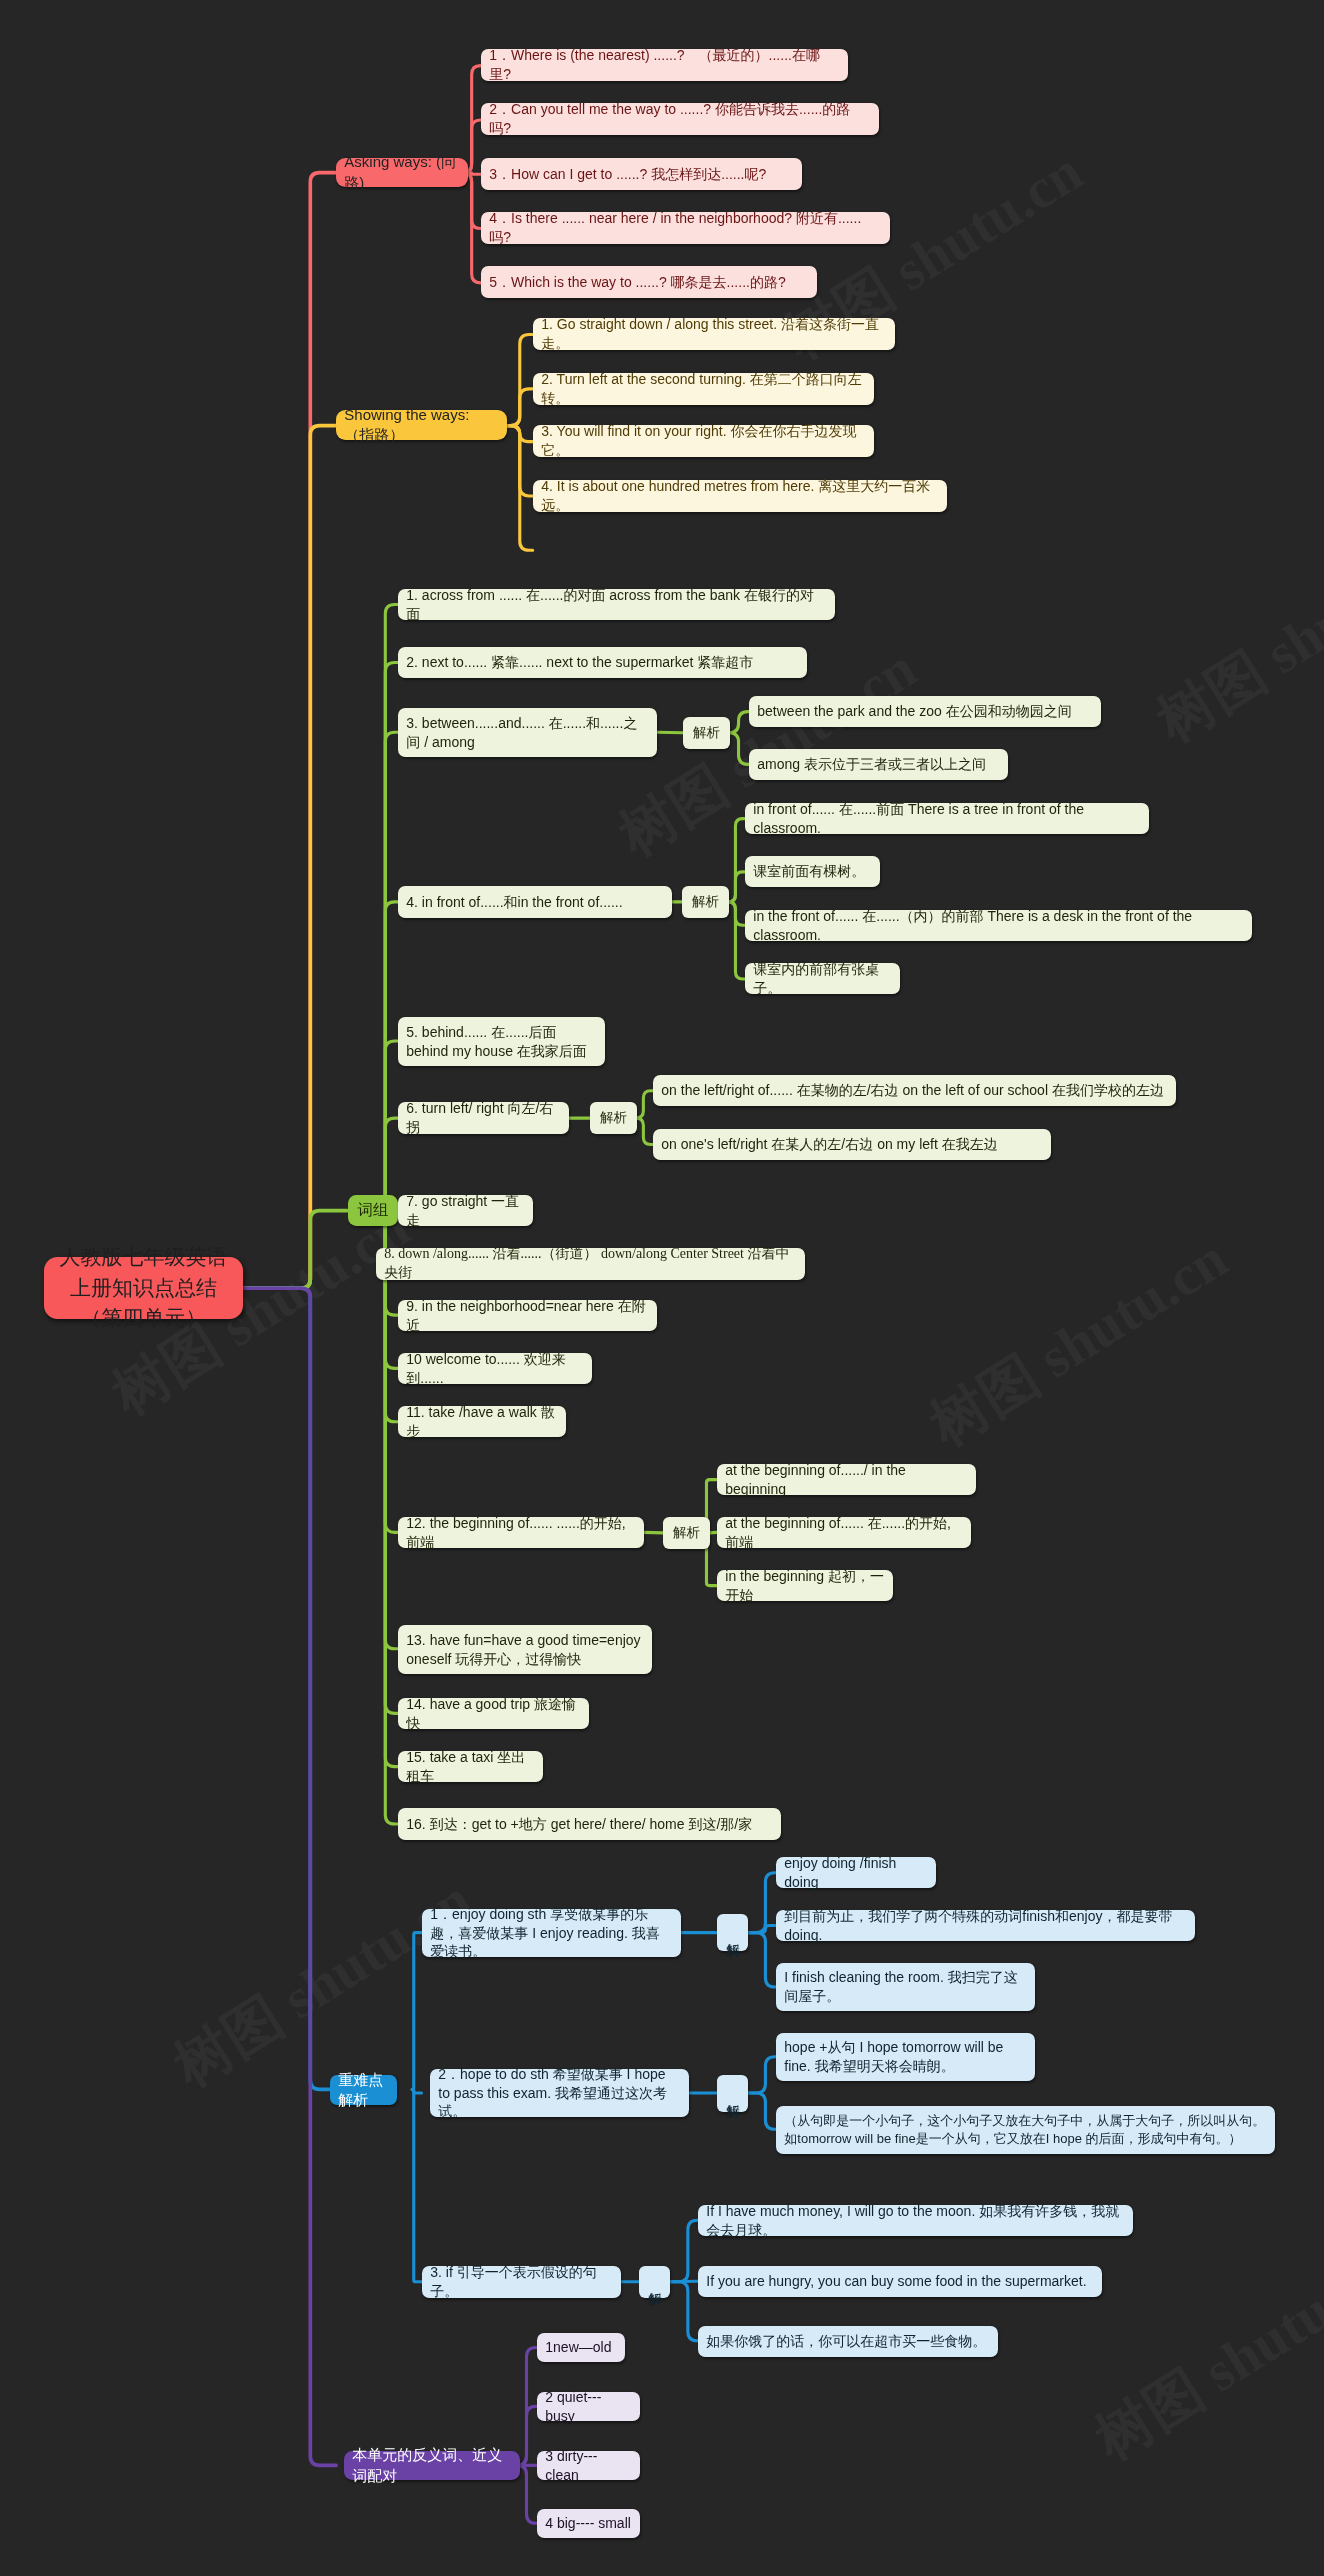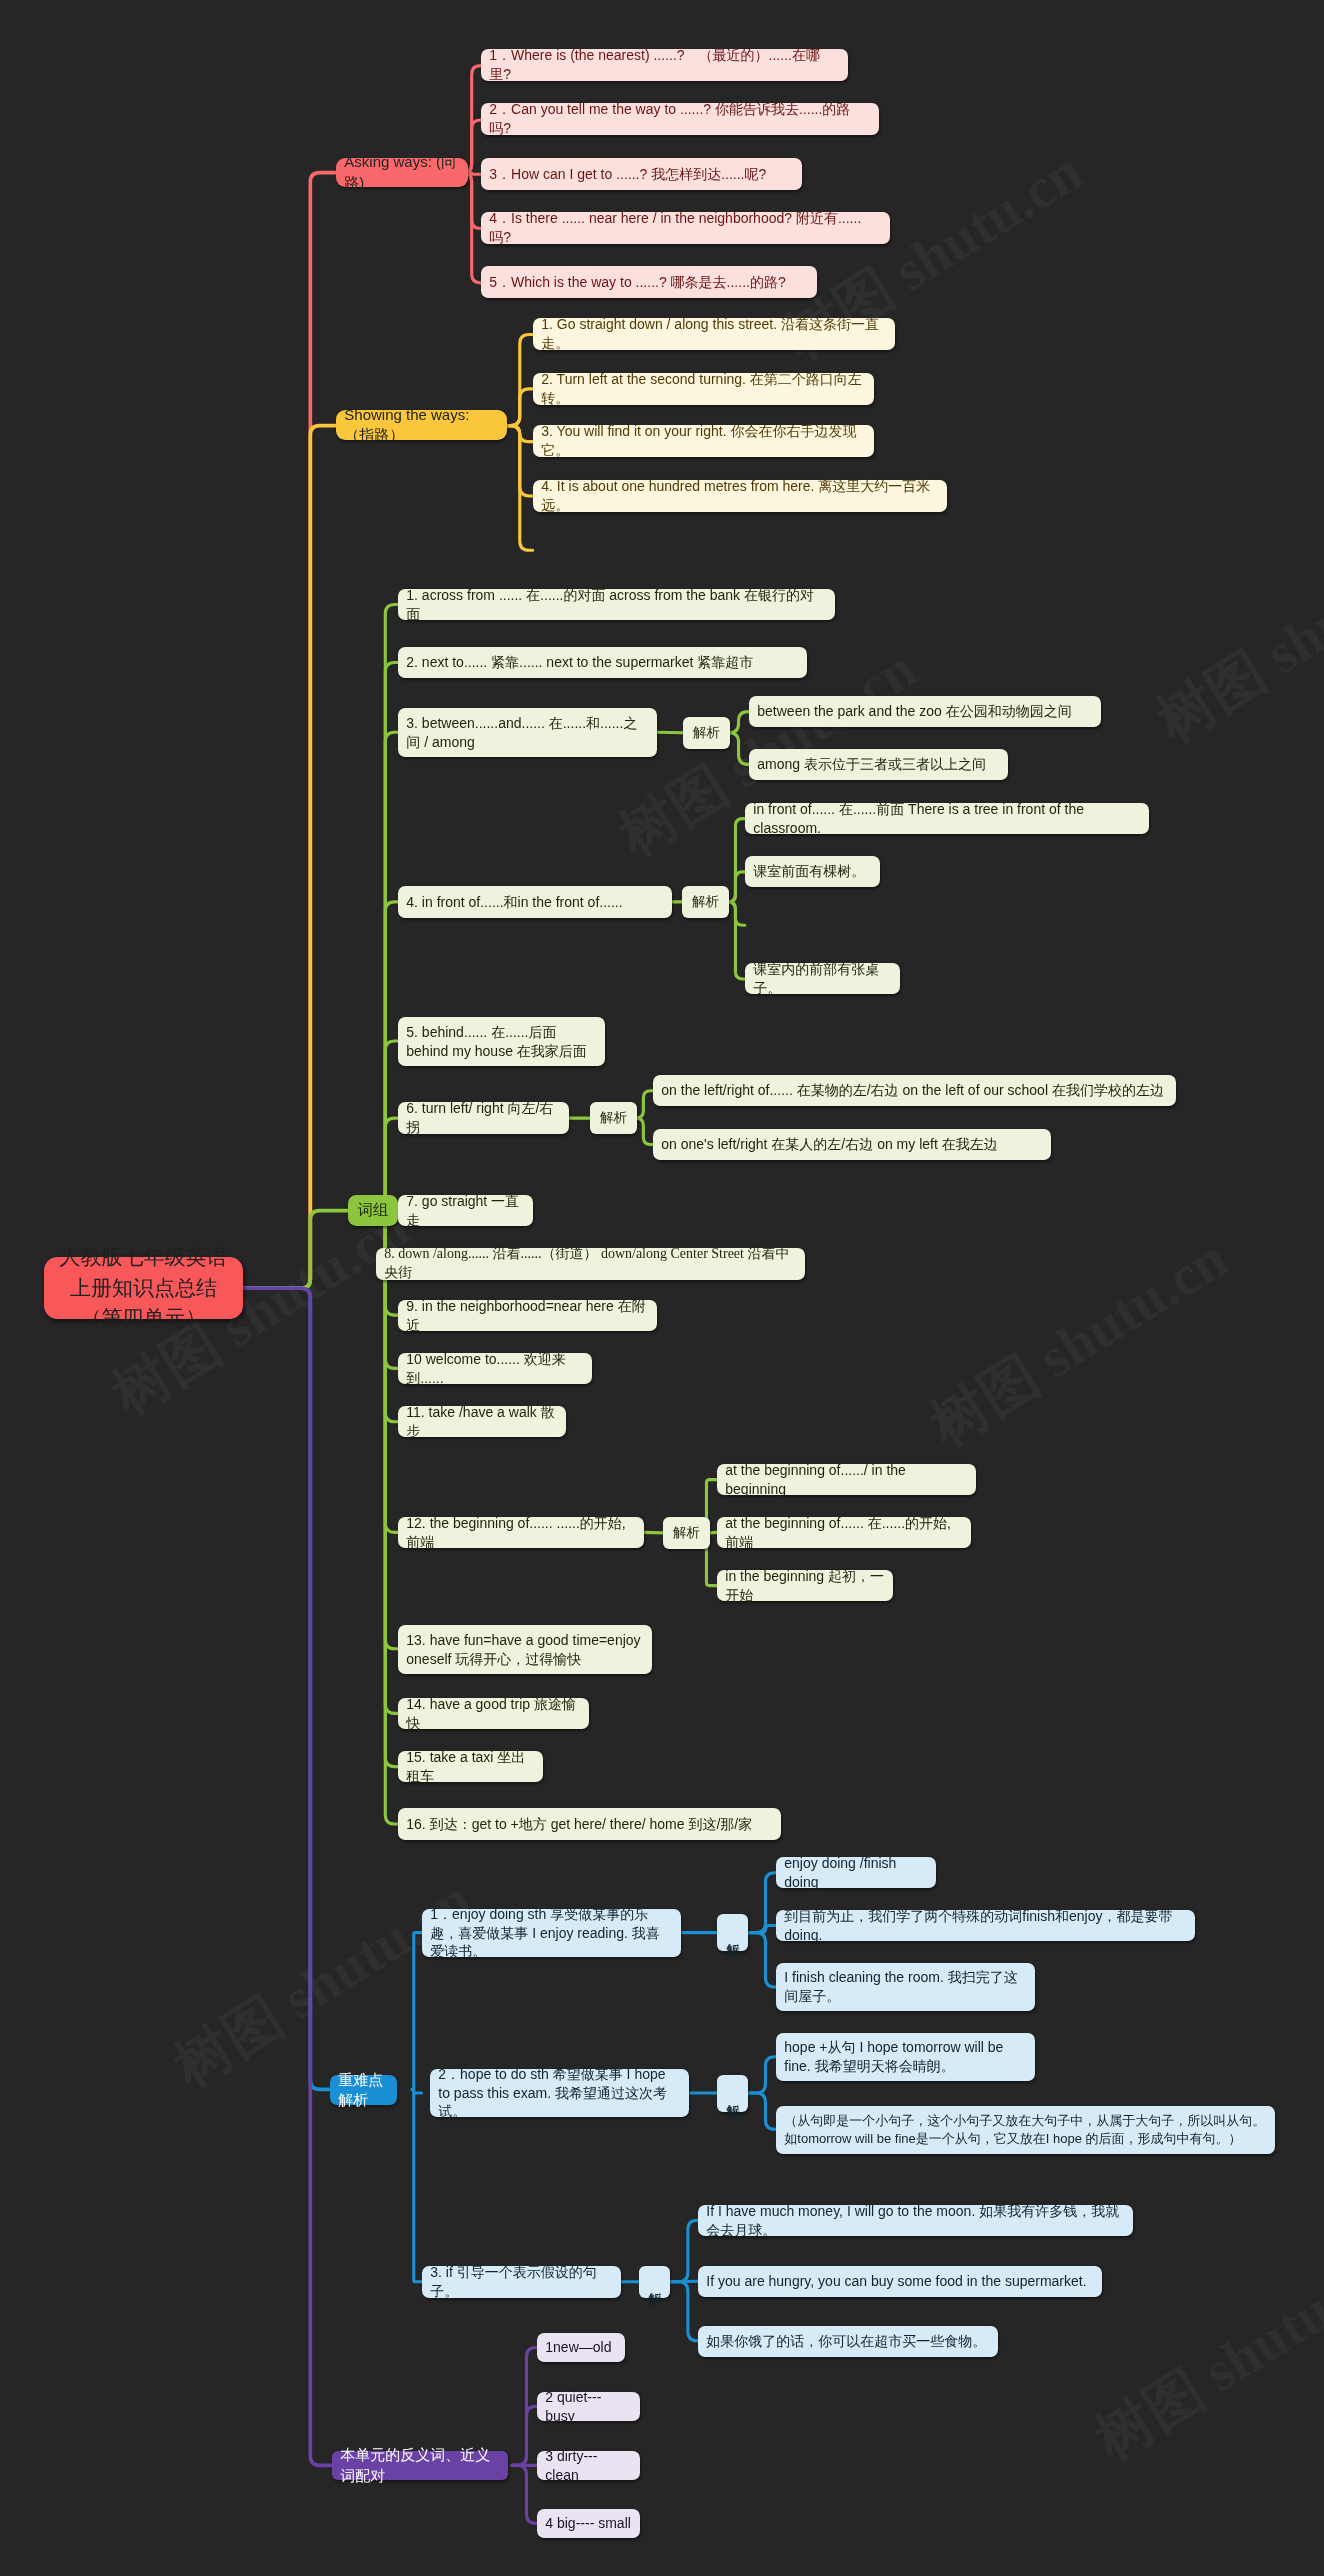--- a/index.html
+++ b/index.html
@@ -148,20 +148,21 @@
 
   <div class="node c-green" style="left:398px;top:708px;width:259px;height:49px;">3. between......and...... 在......和......之间 / among</div>
   <div class="node c-green mini" id="an3" style="left:683px;top:717px;width:47px;height:32px;">解析</div>
   <div class="node c-green" style="left:749px;top:696px;width:352px;height:31px;">between the park and the zoo 在公园和动物园之间</div>
   <div class="node c-green" style="left:749px;top:749px;width:259px;height:31px;">among 表示位于三者或三者以上之间</div>
 
   <div class="node c-green" style="left:398px;top:886px;width:274px;height:32px;">4. in front of......和in the front of......</div>
   <div class="node c-green mini" id="an4" style="left:682px;top:886px;width:47px;height:32px;">解析</div>
   <div class="node c-green" style="left:745px;top:803px;width:404px;height:31px;">in front of...... 在......前面 There is a tree in front of the classroom.</div>
   <div class="node c-green" style="left:745px;top:856px;width:135px;height:31px;">课室前面有棵树。</div>
+  <div class="node c-green" style="left:745px;top:910px;width:507px;height:31px;">in the front of...... 在......（内）的前部 There is a desk in the front of the classroom.</div>
   <div class="node c-green" style="left:745px;top:963px;width:155px;height:31px;">课室内的前部有张桌子。</div>
 
   <div class="node c-green" style="left:398px;top:1017px;width:207px;height:49px;">5. behind...... 在......后面 behind my house 在我家后面</div>
 
   <div class="node c-green" style="left:398px;top:1102px;width:171px;height:32px;">6. turn left/ right 向左/右拐</div>
   <div class="node c-green mini" id="an6" style="left:590px;top:1102px;width:47px;height:32px;">解析</div>
   <div class="node c-green" style="left:653px;top:1075px;width:523px;height:31px;">on the left/right of...... 在某物的左/右边 on the left of our school 在我们学校的左边</div>
   <div class="node c-green" style="left:653px;top:1129px;width:398px;height:31px;">on one's left/right 在某人的左/右边 on my left 在我左边</div>
 
   <div class="node c-green" style="left:398px;top:1195px;width:135px;height:31px;">7. go straight 一直走</div>
@@ -200,21 +201,21 @@
   <div class="node c-blue mini" id="ak2" style="left:717px;top:2075px;width:31px;height:37px;writing-mode:vertical-rl;">解析</div>
   <div class="node c-blue" style="left:776px;top:2033px;width:259px;height:48px;">hope +从句 I hope tomorrow will be fine. 我希望明天将会晴朗。</div>
   <div class="node c-blue" style="left:776px;top:2106px;width:499px;height:48px;font-size:13px;">（从句即是一个小句子，这个小句子又放在大句子中，从属于大句子，所以叫从句。如tomorrow will be fine是一个从句，它又放在I hope 的后面，形成句中有句。）</div>
 
   <div class="node c-blue" style="left:422px;top:2266px;width:199px;height:32px;">3. if 引导一个表示假设的句子。</div>
   <div class="node c-blue mini" id="ak3" style="left:639px;top:2266px;width:31px;height:32px;writing-mode:vertical-rl;">解析</div>
   <div class="node c-blue" style="left:698px;top:2205px;width:435px;height:31px;">If I have much money, I will go to the moon. 如果我有许多钱，我就会去月球。</div>
   <div class="node c-blue" style="left:698px;top:2266px;width:404px;height:31px;">If you are hungry, you can buy some food in the supermarket.</div>
   <div class="node c-blue" style="left:698px;top:2326px;width:300px;height:31px;">如果你饿了的话，你可以在超市买一些食物。</div>
 
-  <div class="node t-purple" id="b-antonyms" style="left:332px;top:2451px;width:176px;height:29px;border-radius:6px;">本单元的反义词、近义词配对</div>
+  <div class="node t-purple" id="b-antonyms" style="left:344px;top:2451px;width:176px;height:29px;">本单元的反义词、近义词配对</div>
 
   <div class="node c-purple" style="left:537px;top:2333px;width:88px;height:29px;">1new—old</div>
   <div class="node c-purple" style="left:537px;top:2392px;width:103px;height:29px;">2 quiet--- busy</div>
   <div class="node c-purple" style="left:537px;top:2451px;width:103px;height:29px;">3 dirty--- clean</div>
   <div class="node c-purple" style="left:537px;top:2509px;width:103px;height:29px;">4 big---- small</div>
 
 </div>
 
 
 </body></html>

